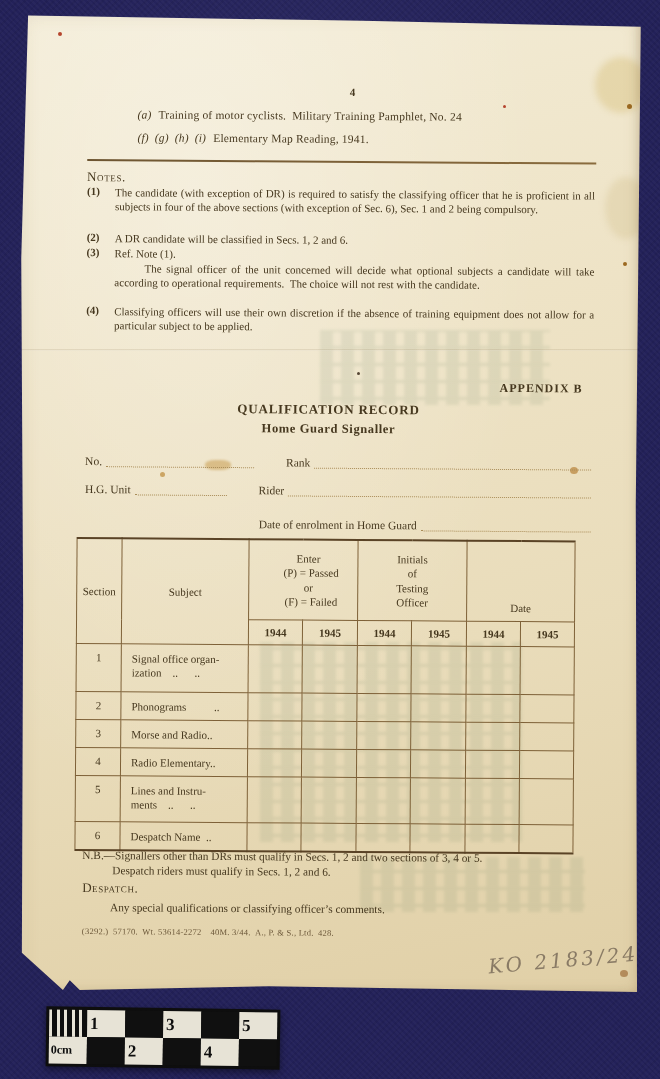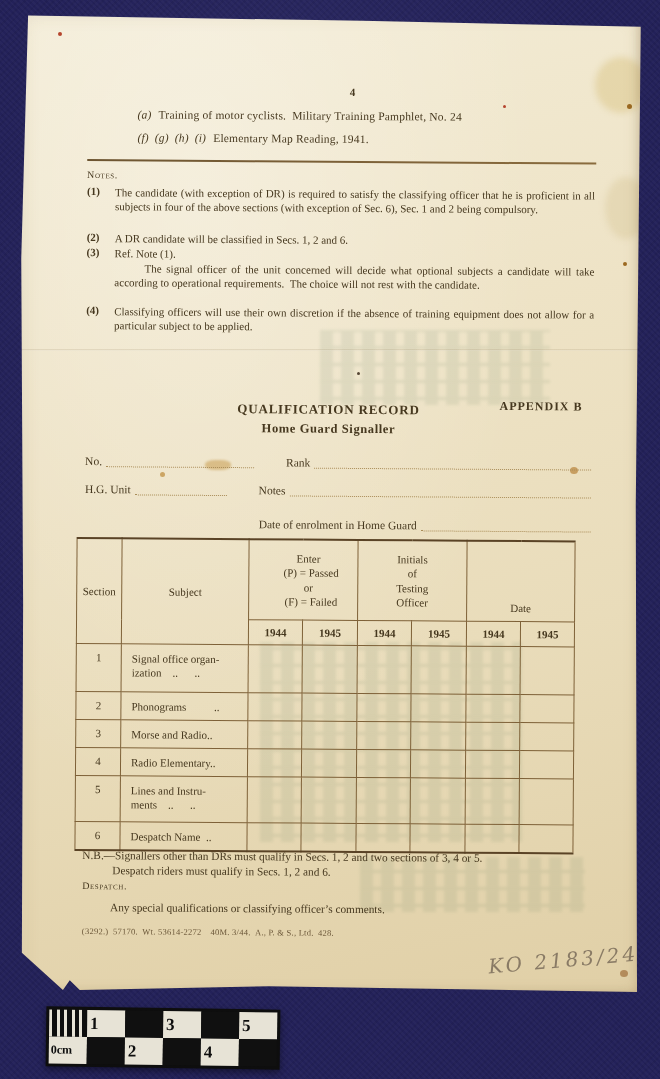--- a/index.html
+++ b/index.html
@@ -41,28 +41,28 @@
   .s10{left:483px;top:93px;width:3px;height:3px;background:#b5452e;}
   .s11{left:337px;top:360px;width:3px;height:3px;background:#554634;}
   
   .content{position:absolute;inset:0;transform:rotate(.4deg);transform-origin:60px 40px;color:#46381f;font-size:11px;}
   .abs{position:absolute;}
   .pagenum{left:330px;top:72px;font-weight:bold;}
   .refline{left:118px;font-size:11.5px;letter-spacing:.2px;white-space:nowrap;}
   .rl1{top:96px;} .rl2{top:119px;}
   .it{font-style:italic;margin-right:7px;}
   .hrule{left:68px;top:147px;width:509px;height:1.6px;background:linear-gradient(90deg,#6d5531,#8a6c3e);}
-  .smallcaps{font-variant:small-caps;letter-spacing:.6px;font-size:10px;}
+  .smallcaps{font-variant:small-caps;letter-spacing:.6px;font-size:13px;}
   .noteshead{left:68px;top:157px;}
   .note{left:68px;width:508px;display:flex;}
   .note .num{width:28px;font-weight:bold;flex:0 0 28px;}
   .note .ntext{flex:1;text-align:justify;line-height:14.2px;}
   .n1{top:173px;} .n2{top:219px;} .n3{top:234px;} .n4{top:292px;}
   .notepara{left:96px;top:249px;width:480px;text-align:justify;text-indent:30px;line-height:14.2px;}
-  .appendix{right:57px;top:384px;font-weight:bold;letter-spacing:1px;font-size:12px;}
+  .appendix{right:57px;top:366px;font-weight:bold;letter-spacing:1px;font-size:12px;}
   .title{left:0;top:388px;width:622px;text-align:center;font-weight:bold;font-size:13px;letter-spacing:.8px;}
   .subtitle{left:0;top:408px;width:622px;text-align:center;font-weight:bold;font-size:12.5px;letter-spacing:.6px;}
   .frow{left:68px;width:506px;display:flex;align-items:flex-end;font-size:11.5px;}
   .fr1{top:441px;} .fr2{top:469px;}
   .dots{border-bottom:1.6px dotted #a98c58;height:13px;}
   .d-fixed1{flex:0 0 148px;} .d-fixed2{flex:0 0 92px;} .d-flex{flex:1;}
   .fspacer{flex:0 0 32px;}
   .flabel{white-space:nowrap;padding-right:4px;}
   .enrol{left:242px;top:503px;width:332px;display:flex;align-items:flex-end;font-size:11.5px;}
   
@@ -156,21 +156,21 @@
         <span class="flabel">No.</span>
         <span class="dots d-fixed1"></span>
         <span class="fspacer"></span>
         <span class="flabel">Rank</span>
         <span class="dots d-flex"></span>
       </div>
       <div class="abs frow fr2">
         <span class="flabel">H.G. Unit</span>
         <span class="dots d-fixed2"></span>
         <span class="fspacer"></span>
-        <span class="flabel">Notes</span>
+        <span class="flabel">Rider</span>
         <span class="dots d-flex"></span>
       </div>
       <div class="abs enrol">
         <span class="flabel">Date of enrolment in Home Guard</span>
         <span class="dots d-flex"></span>
       </div>
 
       <table class="qtable">
         <colgroup>
           <col style="width:45px">

